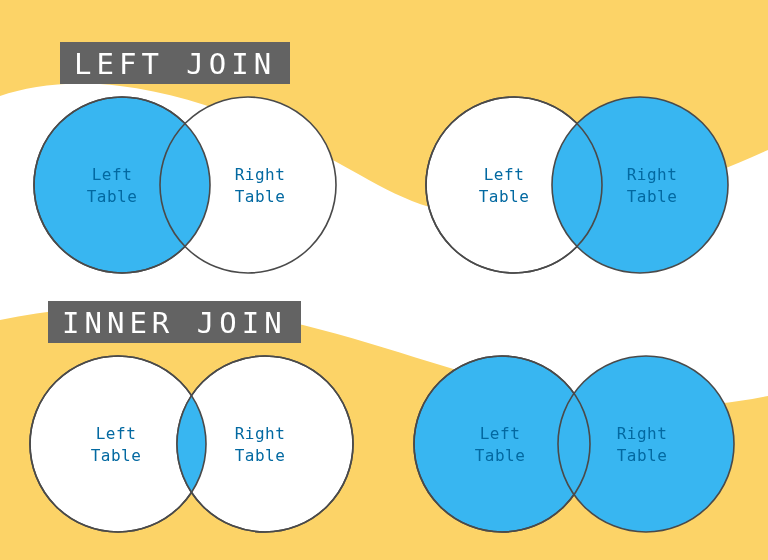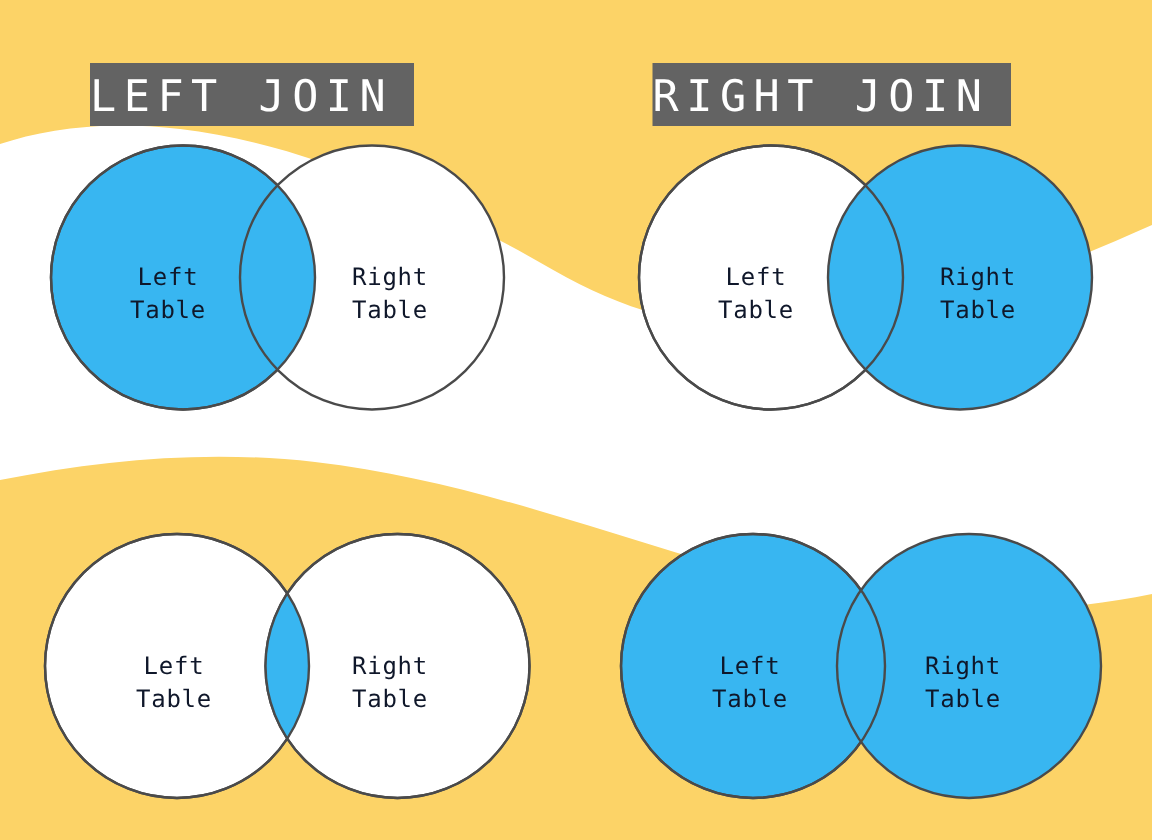--- a/index.html
+++ b/index.html
@@ -17,35 +17,34 @@
   .p-br{left:384px;top:280px;}
 
   .banner{
     position:absolute;
     background:#636363;
     color:#FFFFFF;
     font-size:29px;
     letter-spacing:5px;
     line-height:40px;
     height:40px;
-    padding:2px 14px 0 0;
+    padding:2px 14px 0 14px;
     white-space:nowrap;
     text-align:center;
     font-weight:400;
   }
   .venn{position:absolute;left:0;top:0;width:384px;height:280px;}
   .lbl{
     position:absolute;
-    color:#0f172a;
+    color:#0369a1;
     font-size:16px;
     line-height:22px;
     text-align:center;
     white-space:pre;
     letter-spacing:0.5px;
-    margin-top:10px;
   }
 </style>
 </head>
 <body>
 
 <svg id="bg" viewBox="0 0 768 560" preserveAspectRatio="none">
   <rect x="0" y="0" width="768" height="560" fill="#FFFFFF"></rect>
   <path fill="#FCD367" d="M0,0 L768,0 L768,150 C700,180 640,205 560,215 C470,226 420,210 360,175 C290,135 200,95 120,86 C70,80 30,86 0,96 Z"></path>
   <path fill="#FCD367" d="M0,320 C70,306 140,300 210,308 C330,322 430,368 540,392 C630,411 700,410 768,396 L768,560 L0,560 Z"></path>
 </svg>
@@ -68,21 +67,20 @@
     <circle cx="248" cy="185" r="88" fill="none" stroke="#4A4A4A" stroke-width="1.6"></circle>
   </svg>
 
   <div class="lbl" style="left:52px;top:164px;width:120px;">Left
 Table</div>
   <div class="lbl" style="left:200px;top:164px;width:120px;">Right
 Table</div>
 </div>
 
 <div class="panel p-tr">
-  <div class="banner" style="left:51px;top:42px;">RIGHT JOIN</div>
 
   <svg class="venn" viewBox="0 0 384 280">
     <defs>
       <clipPath id="clipR1">
           <circle cx="256" cy="185" r="88"></circle>
         </clipPath>
     </defs>
     <circle cx="130" cy="185" r="88" fill="#FFFFFF" stroke="#4A4A4A" stroke-width="1.6"></circle>
     <circle cx="256" cy="185" r="88" fill="#38B6F1" stroke="none"></circle>
     <g clip-path="url(#clipR1)">
@@ -92,20 +90,21 @@
     <circle cx="256" cy="185" r="88" fill="none" stroke="#4A4A4A" stroke-width="1.6"></circle>
   </svg>
 
   <div class="lbl" style="left:60px;top:164px;width:120px;">Left
 Table</div>
   <div class="lbl" style="left:208px;top:164px;width:120px;">Right
 Table</div>
 </div>
 
 <div class="panel p-bl">
+  <div class="banner" style="left:48px;top:21px;">INNER JOIN</div>
 
   <svg class="venn" viewBox="0 0 384 280">
     <defs>
       <clipPath id="clipI1">
           <circle cx="118" cy="164" r="88"></circle>
         </clipPath>
     </defs>
     <circle cx="118" cy="164" r="88" fill="#FFFFFF" stroke="#4A4A4A" stroke-width="1.6"></circle>
     <circle cx="265" cy="164" r="88" fill="#FFFFFF" stroke="#4A4A4A" stroke-width="1.6"></circle>
     <g clip-path="url(#clipI1)">

